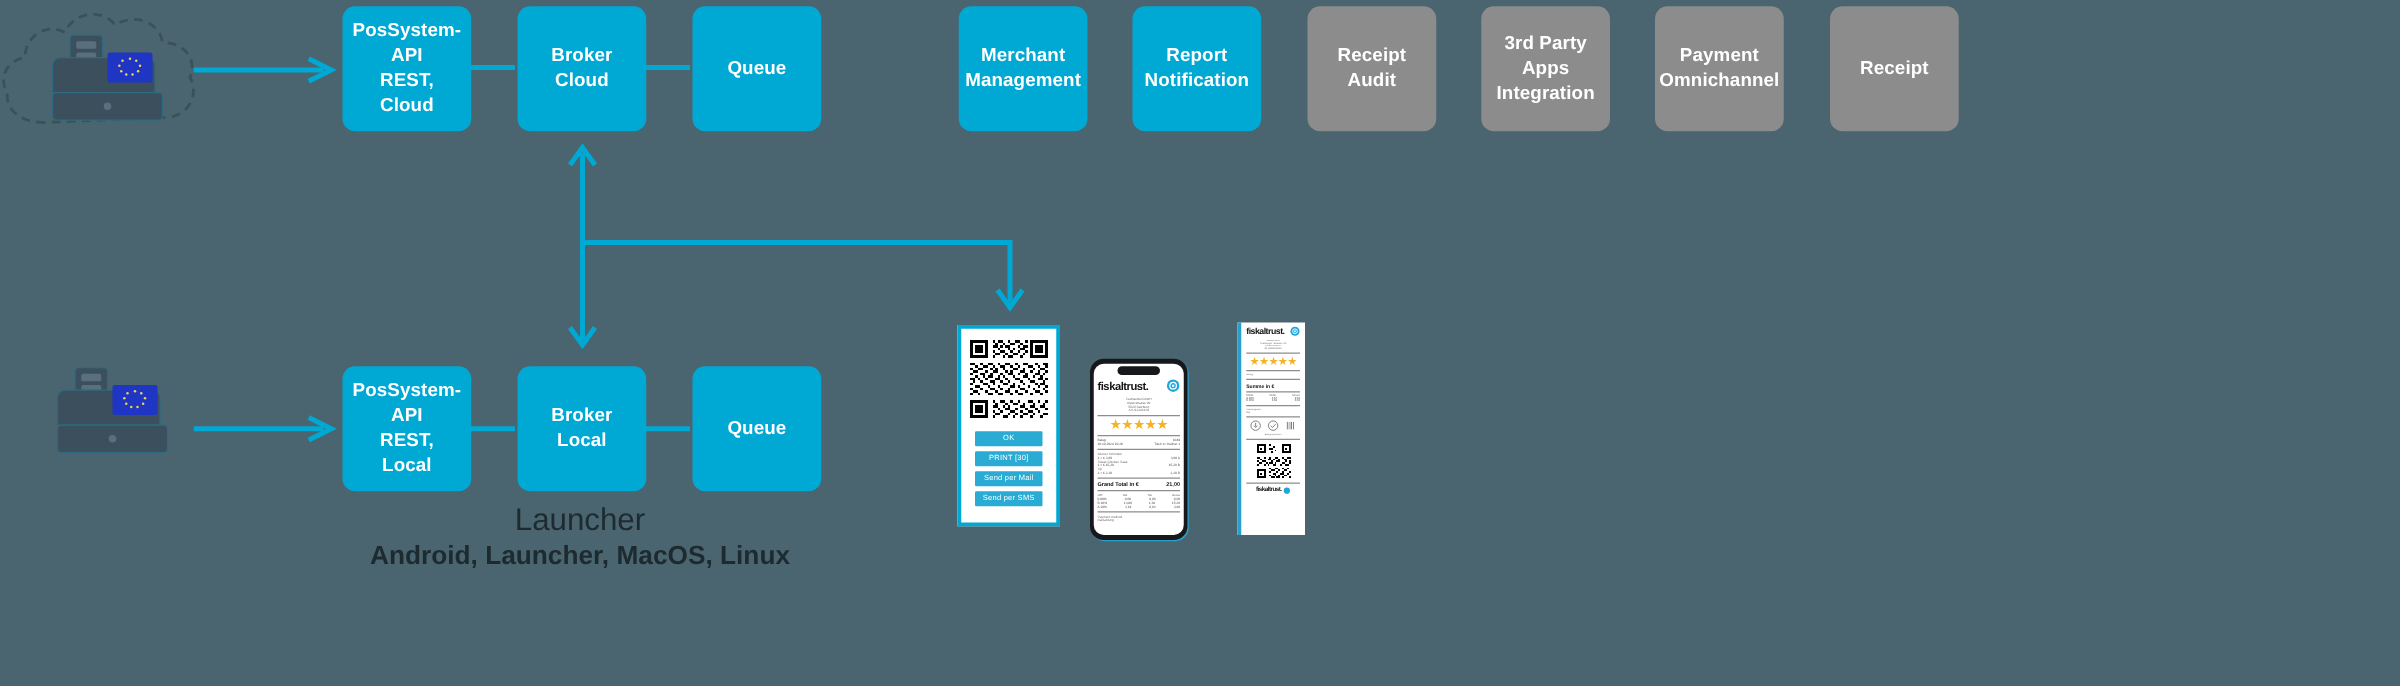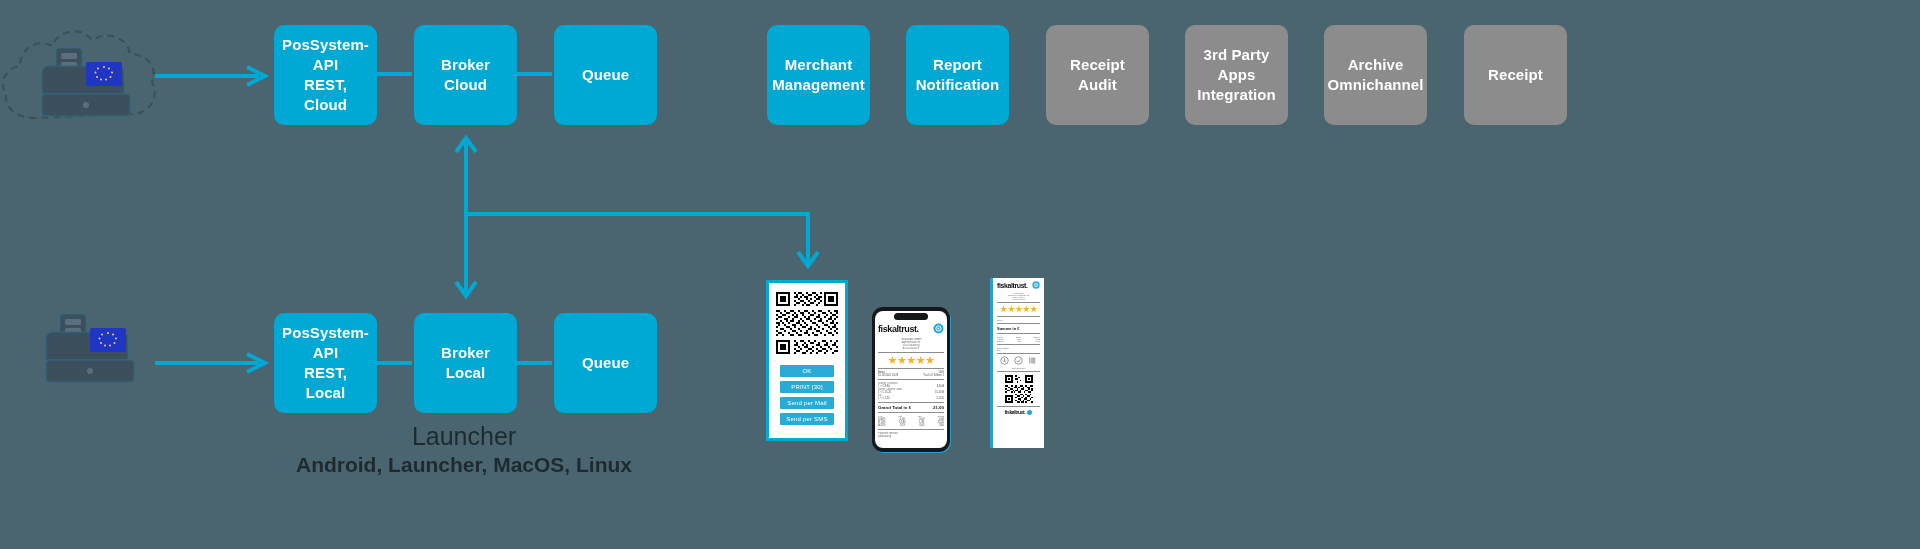--- a/index.html
+++ b/index.html
@@ -2,21 +2,21 @@
 <html><head>
 <meta charset="utf-8">
 <style>
   html,body{margin:0;padding:0;}
   body{
     width:1920px;height:549px;overflow:hidden;
     background:#4a656f;
     font-family:"Liberation Sans", sans-serif;
     position:relative;
   }
-  .stage{position:absolute;inset:0;margin-top:20px;}
+  .stage{position:absolute;inset:0;}
   .node{
     position:absolute;border-radius:10px;
     display:flex;align-items:center;justify-content:center;text-align:center;
     color:#ffffff;font-weight:bold;font-size:15px;line-height:1.35;
     letter-spacing:.1px;
   }
   .node.cyan{background:#00a8d4;}
   .node.grey{background:#8c8c8c;}
   .node span{display:block;padding:0 6px;}
   .conn{position:absolute;background:#00a8d4;}
@@ -144,21 +144,21 @@
     </span>
   </div>
   <div class="node grey" style="left:1185px;top:5px;width:103px;height:100px;">
     <span>
       <span>3rd Party Apps</span>
       <span>Integration</span>
     </span>
   </div>
   <div class="node grey" style="left:1324px;top:5px;width:103px;height:100px;">
     <span>
-      <span>Archive</span>
+      <span>Payment</span>
       <span>Omnichannel</span>
     </span>
   </div>
   <div class="node grey" style="left:1464px;top:5px;width:103px;height:100px;">
     <span>
       <span>Receipt</span>
     </span>
   </div>
 
   <svg style="position:absolute;left:445px;top:112px;" width="42" height="170" viewBox="0 0 42 170">

